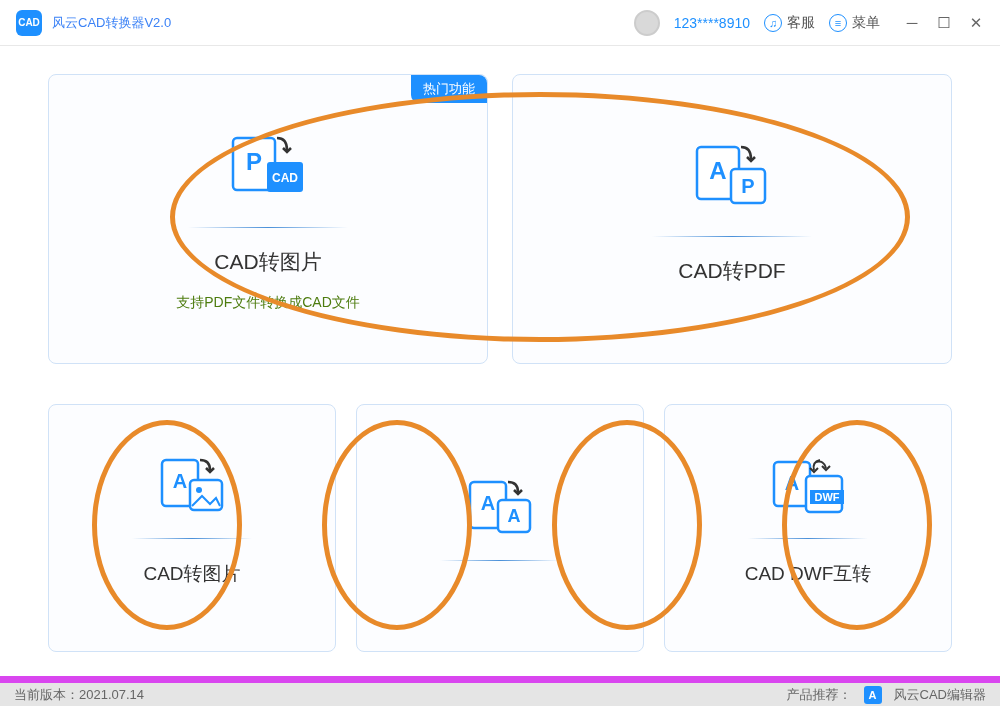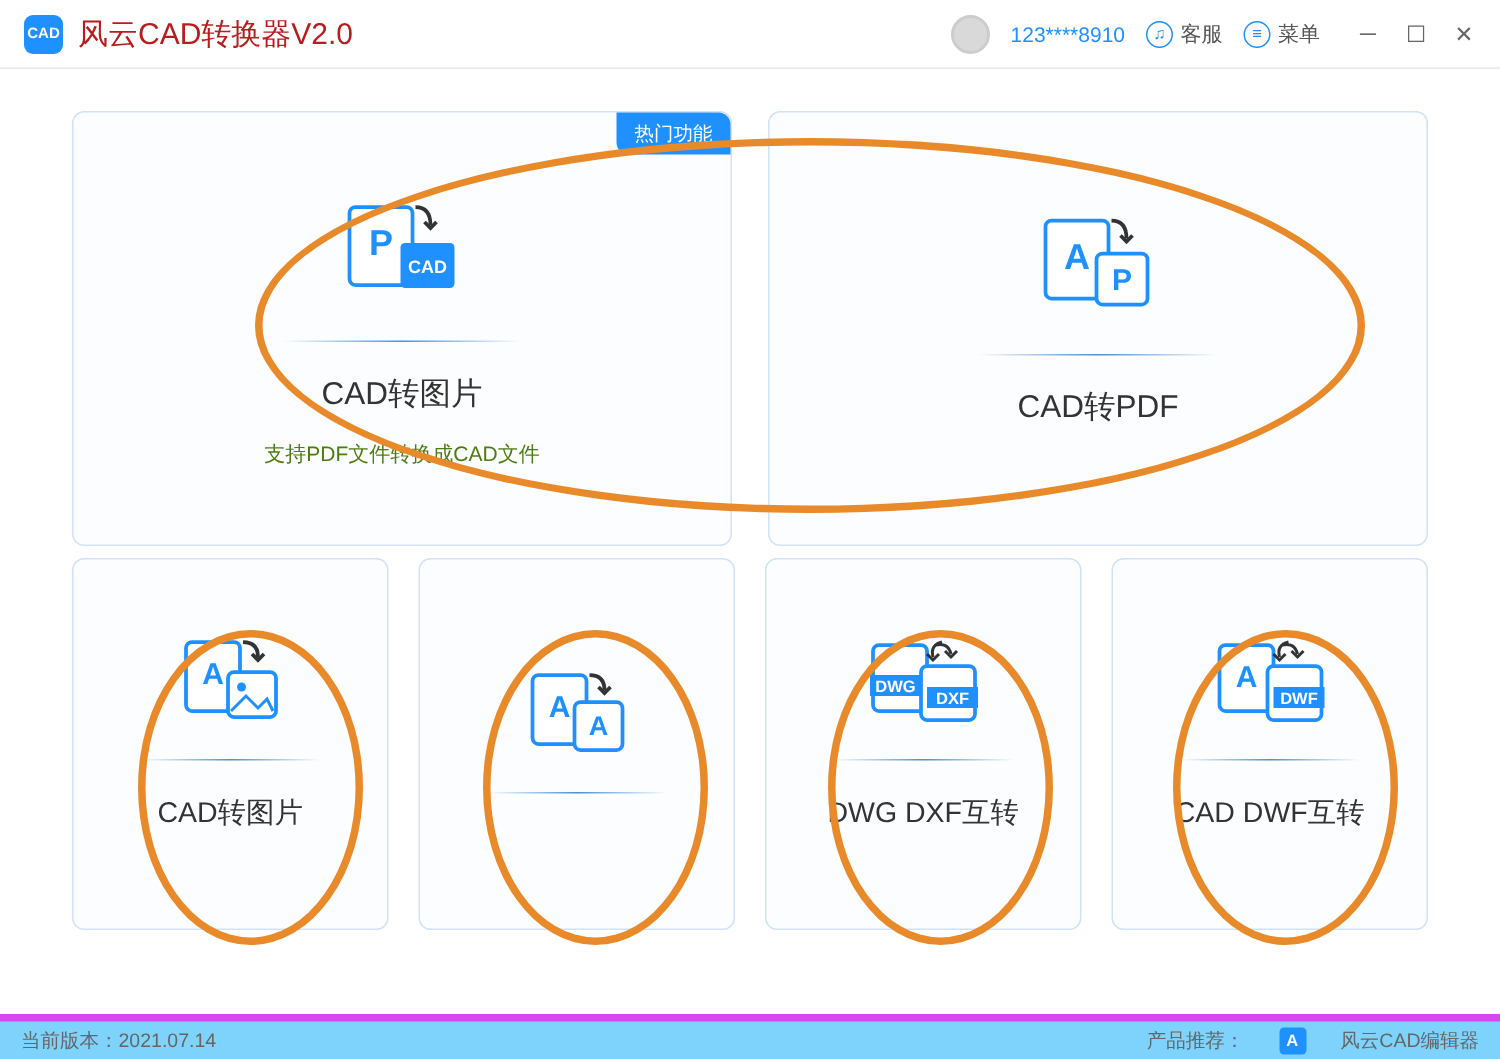--- a/index.html
+++ b/index.html
@@ -1,41 +1,41 @@
 <!DOCTYPE html>
 <html><head>
 <meta charset="utf-8">
 <style>
 *{box-sizing:border-box;margin:0;padding:0;font-family:"Microsoft YaHei",sans-serif}
 body{background:#fff;width:1000px;height:706px;overflow:hidden;position:relative}
 .titlebar{height:46px;display:flex;align-items:center;padding:0 16px;border-bottom:1px solid #e8e8e8}
 .logo{width:26px;height:26px;background:#1e90ff;border-radius:6px;display:flex;align-items:center;justify-content:center;color:#fff;font-size:10px;font-weight:bold;margin-right:10px}
-.app-title{font-size:20px;color:#b91c1c}
+.app-title{font-size:13px;color:#3b82f6}
 .tb-right{margin-left:auto;display:flex;align-items:center;gap:14px;font-size:14px;color:#555}
 .avatar{width:26px;height:26px;border-radius:50%;background:#d9d9d9;border:2px solid #ccc}
 .user-id{color:#1e90ff}
 .tb-item{display:flex;align-items:center;gap:5px;cursor:pointer}
 .icon-kefu,.icon-menu{width:18px;height:18px;border:1.5px solid #1e90ff;border-radius:50%;display:inline-flex;align-items:center;justify-content:center;color:#1e90ff;font-size:11px}
 .win-btns{display:flex;gap:16px;margin-left:10px}
 .win-btn{width:16px;height:16px;display:flex;align-items:center;justify-content:center;color:#666;cursor:pointer;font-size:15px}
 .main{padding:28px 48px 0}
-.row-top{display:flex;gap:24px;position:relative;margin-bottom:8px}
+.row-top{display:flex;gap:24px;position:relative;margin-bottom:40px}
 .card-lg{flex:1;border:1.5px solid #d0e2f7;border-radius:8px;height:290px;display:flex;flex-direction:column;align-items:center;justify-content:center;position:relative;cursor:pointer;background:#fcfdff}
 .badge{position:absolute;top:0;right:0;background:#1e90ff;color:#fff;font-size:13px;padding:5px 12px;border-radius:0 8px 0 8px}
 .card-icon{height:80px;display:flex;align-items:center;justify-content:center;margin-bottom:8px}
 .divider{width:160px;height:1px;background:linear-gradient(to right,transparent,#4a90d9,transparent);margin:12px 0 20px}
 .card-title{font-size:21px;color:#333;margin-bottom:18px}
 .card-desc{font-size:14px;color:#4d7c0f}
 .row-bot{display:flex;gap:20px}
 .card-sm{flex:1;border:1.5px solid #d0e2f7;border-radius:8px;height:248px;display:flex;flex-direction:column;align-items:center;justify-content:center;cursor:pointer;position:relative;background:#fcfdff}
 .card-sm .card-icon{height:70px;margin-bottom:6px}
 .card-sm .divider{width:120px;margin:10px 0 22px}
 .card-sm .card-title{font-size:19px}
-.statusbar{position:absolute;bottom:0;left:0;right:0;height:30px;background:#7dd3fc;border-top:5px solid #d946ef;display:flex;align-items:center;padding:0 14px;font-size:13px;color:#666}
-.sb-right{margin-left:auto;display:flex;align-items:center;gap:23px}
+.statusbar{position:absolute;bottom:0;left:0;right:0;height:30px;background:#e5e5e5;border-top:7px solid #d946ef;display:flex;align-items:center;padding:0 14px;font-size:13px;color:#666}
+.sb-right{margin-left:auto;display:flex;align-items:center;gap:12px}
 .sb-logo{width:18px;height:18px;background:#1e90ff;border-radius:3px;color:#fff;font-size:11px;font-weight:bold;display:flex;align-items:center;justify-content:center}
 .ellipse{position:absolute;border:5px solid #e88a2a;border-radius:50%;pointer-events:none}
 .e-top{top:92px;left:170px;width:740px;height:250px}
 .e1{top:420px;left:92px;width:150px;height:210px}
 .e2{top:420px;left:322px;width:150px;height:210px}
 .e3{top:420px;left:552px;width:150px;height:210px}
 .e4{top:420px;left:782px;width:150px;height:210px}
 svg{display:block}
 </style>
 </head>
@@ -123,36 +123,20 @@
             <path d="M44 4 Q54 4 54 14" fill="none" stroke="#333" stroke-width="2.5"></path>
             <path d="M50 12 L54 16 L58 12" fill="none" stroke="#333" stroke-width="2.5"></path>
           </svg>
       </div>
       <div class="divider"></div>
     </div>
     <div class="card-sm">
       <div class="card-icon">
         <svg width="80" height="62">
             <rect x="6" y="6" width="36" height="44" rx="4" fill="#fff" stroke="#1e90ff" stroke-width="2.5"></rect>
-            <rect x="4" y="26" width="34" height="14" fill="#1e90ff"></rect>
-            <text x="21" y="37" font-size="11" fill="#fff" text-anchor="middle" font-weight="bold">DWG</text>
-            <rect x="38" y="20" width="36" height="36" rx="4" fill="#fff" stroke="#1e90ff" stroke-width="2.5"></rect>
-            <rect x="42" y="34" width="34" height="14" fill="#1e90ff"></rect>
-            <text x="59" y="45" font-size="11" fill="#fff" text-anchor="middle" font-weight="bold">DXF</text>
-            <path d="M48 6 Q56 4 58 12 M52 4 Q44 6 46 14" fill="none" stroke="#333" stroke-width="2"></path>
-            <path d="M54 10 L58 14 L62 10 M42 12 L46 16 L50 12" fill="none" stroke="#333" stroke-width="2"></path>
-          </svg>
-      </div>
-      <div class="divider"></div>
-      <div class="card-title">DWG DXF互转</div>
-    </div>
-    <div class="card-sm">
-      <div class="card-icon">
-        <svg width="80" height="62">
-            <rect x="6" y="6" width="36" height="44" rx="4" fill="#fff" stroke="#1e90ff" stroke-width="2.5"></rect>
             <text x="24" y="34" font-size="20" font-weight="bold" fill="#1e90ff" text-anchor="middle">A</text>
             <rect x="38" y="20" width="36" height="36" rx="4" fill="#fff" stroke="#1e90ff" stroke-width="2.5"></rect>
             <rect x="42" y="34" width="34" height="14" fill="#1e90ff"></rect>
             <text x="59" y="45" font-size="11" fill="#fff" text-anchor="middle" font-weight="bold">DWF</text>
             <path d="M48 6 Q56 4 58 12 M52 4 Q44 6 46 14" fill="none" stroke="#333" stroke-width="2"></path>
             <path d="M54 10 L58 14 L62 10 M42 12 L46 16 L50 12" fill="none" stroke="#333" stroke-width="2"></path>
           </svg>
       </div>
       <div class="divider"></div>
       <div class="card-title">CAD DWF互转</div>

